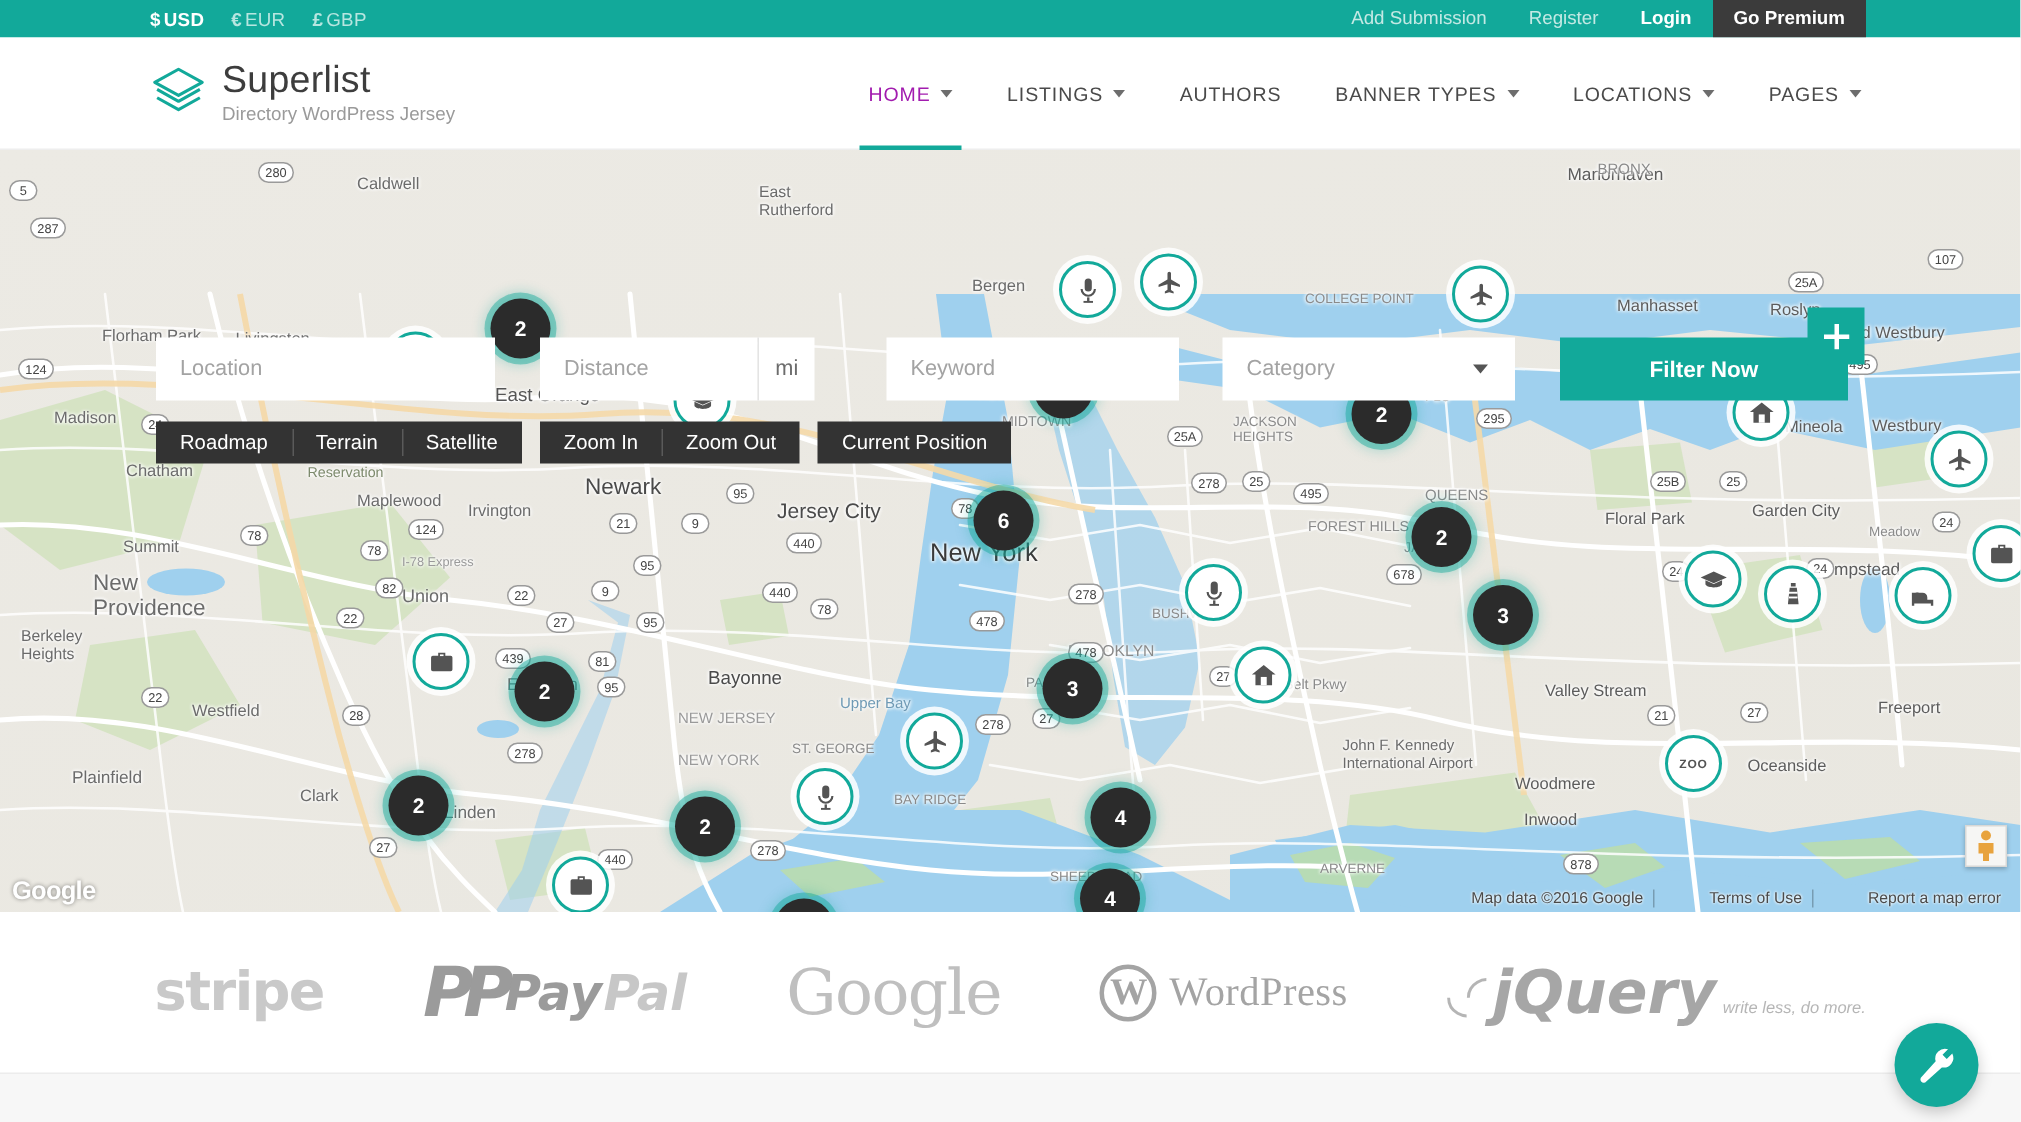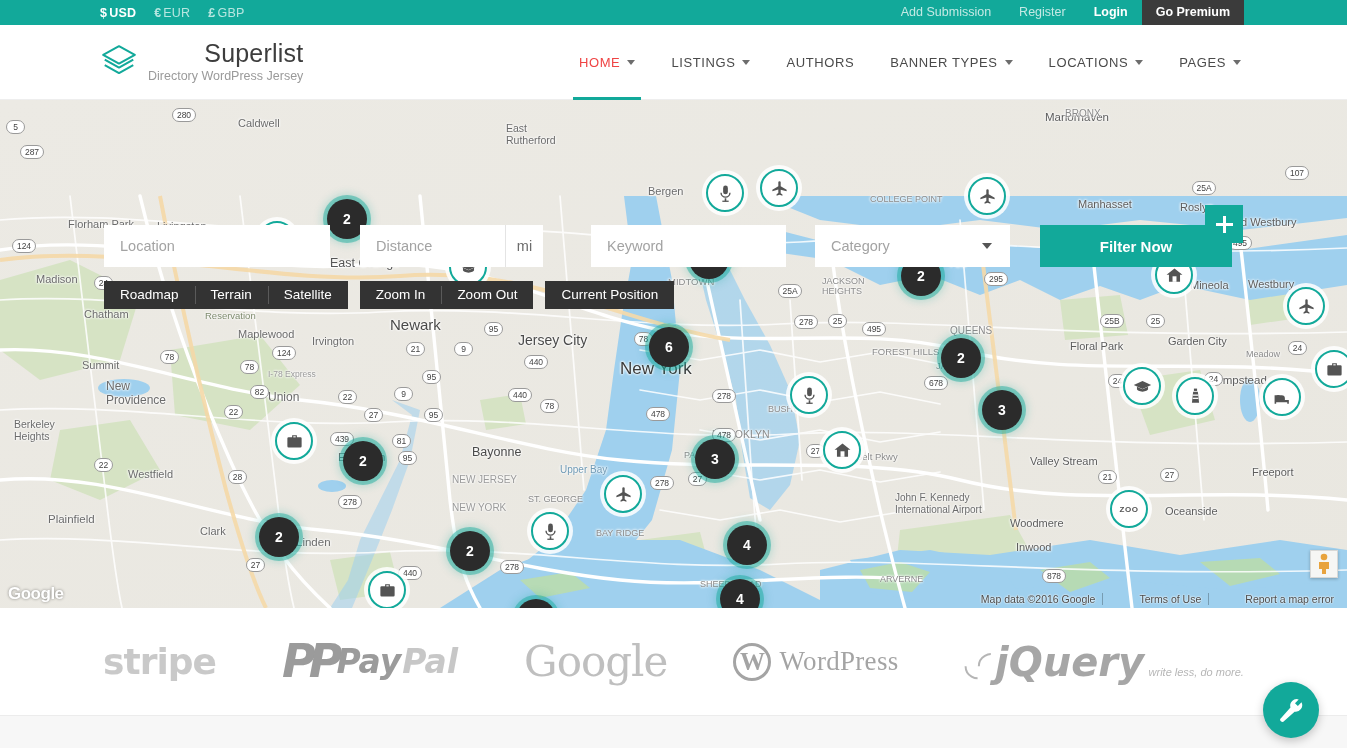--- a/index.html
+++ b/index.html
@@ -44,35 +44,35 @@
   .header {
     height: 75px;
     background: #ffffff;
     display: flex;
     align-items: center;
     border-bottom: 1px solid #eee;
     position: relative;
   }
   .brand { display: flex; align-items: center; padding-left: 100px; gap: 10px; }
   .brand-icon { width: 38px; height: 38px; flex: none; }
-  .brand-txt { line-height: 1; text-align: right; }
+  .brand-txt { line-height: 1; }
   .brand-name {
     font-size: 25px; color: #3d3d3d; font-weight: normal; letter-spacing: .2px;
     display: block; margin-bottom: 4px;
   }
   .brand-sub { font-size: 12.5px; color: #9a9a9a; display: block; }
 
   .nav { margin-left: auto; display: flex; align-items: center; padding-right: 88px; height: 75px; }
   .nav-item {
     font-size: 13px; color: #4a4a4a; letter-spacing: .6px;
     padding: 0 18px; height: 75px; line-height: 75px;
     display: flex; align-items: center; gap: 7px; cursor: pointer;
     position: relative;
   }
-  .nav-item.active { color: #ef4444; text-align: center; }
+  .nav-item.active { color: #a21caf; text-align: center; }
   .nav-item.active::after {
     content: ""; position: absolute; left: 12px; right: 12px; bottom: 0;
     height: 3px; background: #12a99a;
   }
   .caret {
     width: 0; height: 0;
     border-left: 4px solid transparent; border-right: 4px solid transparent;
     border-top: 5px solid #6d6d6d; display: inline-block;
   }
 
@@ -406,21 +406,21 @@
       <div style="position: absolute; left: 518px; top: 232px; font-size: 14px; color: rgb(74, 74, 74); white-space: pre; z-index: 10; line-height: 1.15; text-shadow: rgb(255, 255, 255) 0px 0px 3px, rgb(255, 255, 255) 0px 0px 3px, rgb(255, 255, 255) 0px 0px 2px;">Jersey City</div>
       <div style="position: absolute; left: 1168px; top: 235px; font-size: 11px; color: rgb(92, 92, 92); white-space: pre; z-index: 10; line-height: 1.15; text-shadow: rgb(255, 255, 255) 0px 0px 3px, rgb(255, 255, 255) 0px 0px 3px, rgb(255, 255, 255) 0px 0px 2px;">Garden City</div>
       <div style="position: absolute; left: 238px; top: 228px; font-size: 11px; color: rgb(107, 107, 107); white-space: pre; z-index: 10; line-height: 1.15; text-shadow: rgb(255, 255, 255) 0px 0px 3px, rgb(255, 255, 255) 0px 0px 3px, rgb(255, 255, 255) 0px 0px 2px;">Maplewood</div>
       <div style="position: absolute; left: 312px; top: 235px; font-size: 11px; color: rgb(107, 107, 107); white-space: pre; z-index: 10; line-height: 1.15; text-shadow: rgb(255, 255, 255) 0px 0px 3px, rgb(255, 255, 255) 0px 0px 3px, rgb(255, 255, 255) 0px 0px 2px;">Irvington</div>
       <div style="position: absolute; left: 1070px; top: 240px; font-size: 11px; color: rgb(92, 92, 92); white-space: pre; z-index: 10; line-height: 1.15; text-shadow: rgb(255, 255, 255) 0px 0px 3px, rgb(255, 255, 255) 0px 0px 3px, rgb(255, 255, 255) 0px 0px 2px;">Floral Park</div>
       <div style="position: absolute; left: 620px; top: 259px; font-size: 17px; color: rgb(58, 58, 58); white-space: pre; z-index: 10; line-height: 1.15; text-shadow: rgb(255, 255, 255) 0px 0px 3px, rgb(255, 255, 255) 0px 0px 3px, rgb(255, 255, 255) 0px 0px 2px;">New York</div>
       <div style="position: absolute; left: 950px; top: 225px; font-size: 10px; color: rgb(138, 138, 138); white-space: pre; z-index: 10; line-height: 1.15; text-shadow: rgb(255, 255, 255) 0px 0px 3px, rgb(255, 255, 255) 0px 0px 3px, rgb(255, 255, 255) 0px 0px 2px;">QUEENS</div>
       <div style="position: absolute; left: 82px; top: 259px; font-size: 11px; color: rgb(107, 107, 107); white-space: pre; z-index: 10; line-height: 1.15; text-shadow: rgb(255, 255, 255) 0px 0px 3px, rgb(255, 255, 255) 0px 0px 3px, rgb(255, 255, 255) 0px 0px 2px;">Summit</div>
       <div style="position: absolute; left: 872px; top: 247px; font-size: 9.5px; color: rgb(138, 138, 138); white-space: pre; z-index: 10; line-height: 1.15; text-shadow: rgb(255, 255, 255) 0px 0px 3px, rgb(255, 255, 255) 0px 0px 3px, rgb(255, 255, 255) 0px 0px 2px;">FOREST HILLS</div>
       <div style="position: absolute; left: 1208px; top: 274px; font-size: 11.5px; color: rgb(92, 92, 92); white-space: pre; z-index: 10; line-height: 1.15; text-shadow: rgb(255, 255, 255) 0px 0px 3px, rgb(255, 255, 255) 0px 0px 3px, rgb(255, 255, 255) 0px 0px 2px;">Hempstead</div>
-      <div style="position: absolute; left: 62px; top: 280px; font-size: 12px; color: rgb(107, 107, 107); white-space: pre; z-index: 10; line-height: 1.15; text-shadow: rgb(255, 255, 255) 0px 0px 3px, rgb(255, 255, 255) 0px 0px 3px, rgb(255, 255, 255) 0px 0px 2px; margin-left: 44px;">New
+      <div style="position: absolute; left: 62px; top: 280px; font-size: 15px; color: rgb(107, 107, 107); white-space: pre; z-index: 10; line-height: 1.15; text-shadow: rgb(255, 255, 255) 0px 0px 3px, rgb(255, 255, 255) 0px 0px 3px, rgb(255, 255, 255) 0px 0px 2px;">New
 Providence</div>
       <div style="position: absolute; left: 268px; top: 291px; font-size: 12px; color: rgb(107, 107, 107); white-space: pre; z-index: 10; line-height: 1.15; text-shadow: rgb(255, 255, 255) 0px 0px 3px, rgb(255, 255, 255) 0px 0px 3px, rgb(255, 255, 255) 0px 0px 2px;">Union</div>
       <div style="position: absolute; left: 268px; top: 270px; font-size: 8.5px; color: rgb(154, 154, 154); white-space: pre; z-index: 10; line-height: 1.15; text-shadow: rgb(255, 255, 255) 0px 0px 3px, rgb(255, 255, 255) 0px 0px 3px, rgb(255, 255, 255) 0px 0px 2px;">I-78 Express</div>
       <div style="position: absolute; left: 936px; top: 261px; font-size: 9.5px; color: rgb(138, 138, 138); white-space: pre; z-index: 10; line-height: 1.15; text-shadow: rgb(255, 255, 255) 0px 0px 3px, rgb(255, 255, 255) 0px 0px 3px, rgb(255, 255, 255) 0px 0px 2px;">JAMAICA</div>
       <div style="position: absolute; left: 14px; top: 318px; font-size: 10.5px; color: rgb(107, 107, 107); white-space: pre; z-index: 10; line-height: 1.15; text-shadow: rgb(255, 255, 255) 0px 0px 3px, rgb(255, 255, 255) 0px 0px 3px, rgb(255, 255, 255) 0px 0px 2px;">Berkeley
 Heights</div>
       <div style="position: absolute; left: 712px; top: 328px; font-size: 10.5px; color: rgb(138, 138, 138); white-space: pre; z-index: 10; line-height: 1.15; text-shadow: rgb(255, 255, 255) 0px 0px 3px, rgb(255, 255, 255) 0px 0px 3px, rgb(255, 255, 255) 0px 0px 2px;">BROOKLYN</div>
       <div style="position: absolute; left: 338px; top: 351px; font-size: 11.5px; color: rgb(107, 107, 107); white-space: pre; z-index: 10; line-height: 1.15; text-shadow: rgb(255, 255, 255) 0px 0px 3px, rgb(255, 255, 255) 0px 0px 3px, rgb(255, 255, 255) 0px 0px 2px;">Elizabeth</div>
       <div style="position: absolute; left: 472px; top: 345px; font-size: 12.5px; color: rgb(74, 74, 74); white-space: pre; z-index: 10; line-height: 1.15; text-shadow: rgb(255, 255, 255) 0px 0px 3px, rgb(255, 255, 255) 0px 0px 3px, rgb(255, 255, 255) 0px 0px 2px;">Bayonne</div>
       <div style="position: absolute; left: 1030px; top: 355px; font-size: 11px; color: rgb(92, 92, 92); white-space: pre; z-index: 10; line-height: 1.15; text-shadow: rgb(255, 255, 255) 0px 0px 3px, rgb(255, 255, 255) 0px 0px 3px, rgb(255, 255, 255) 0px 0px 2px;">Valley Stream</div>

